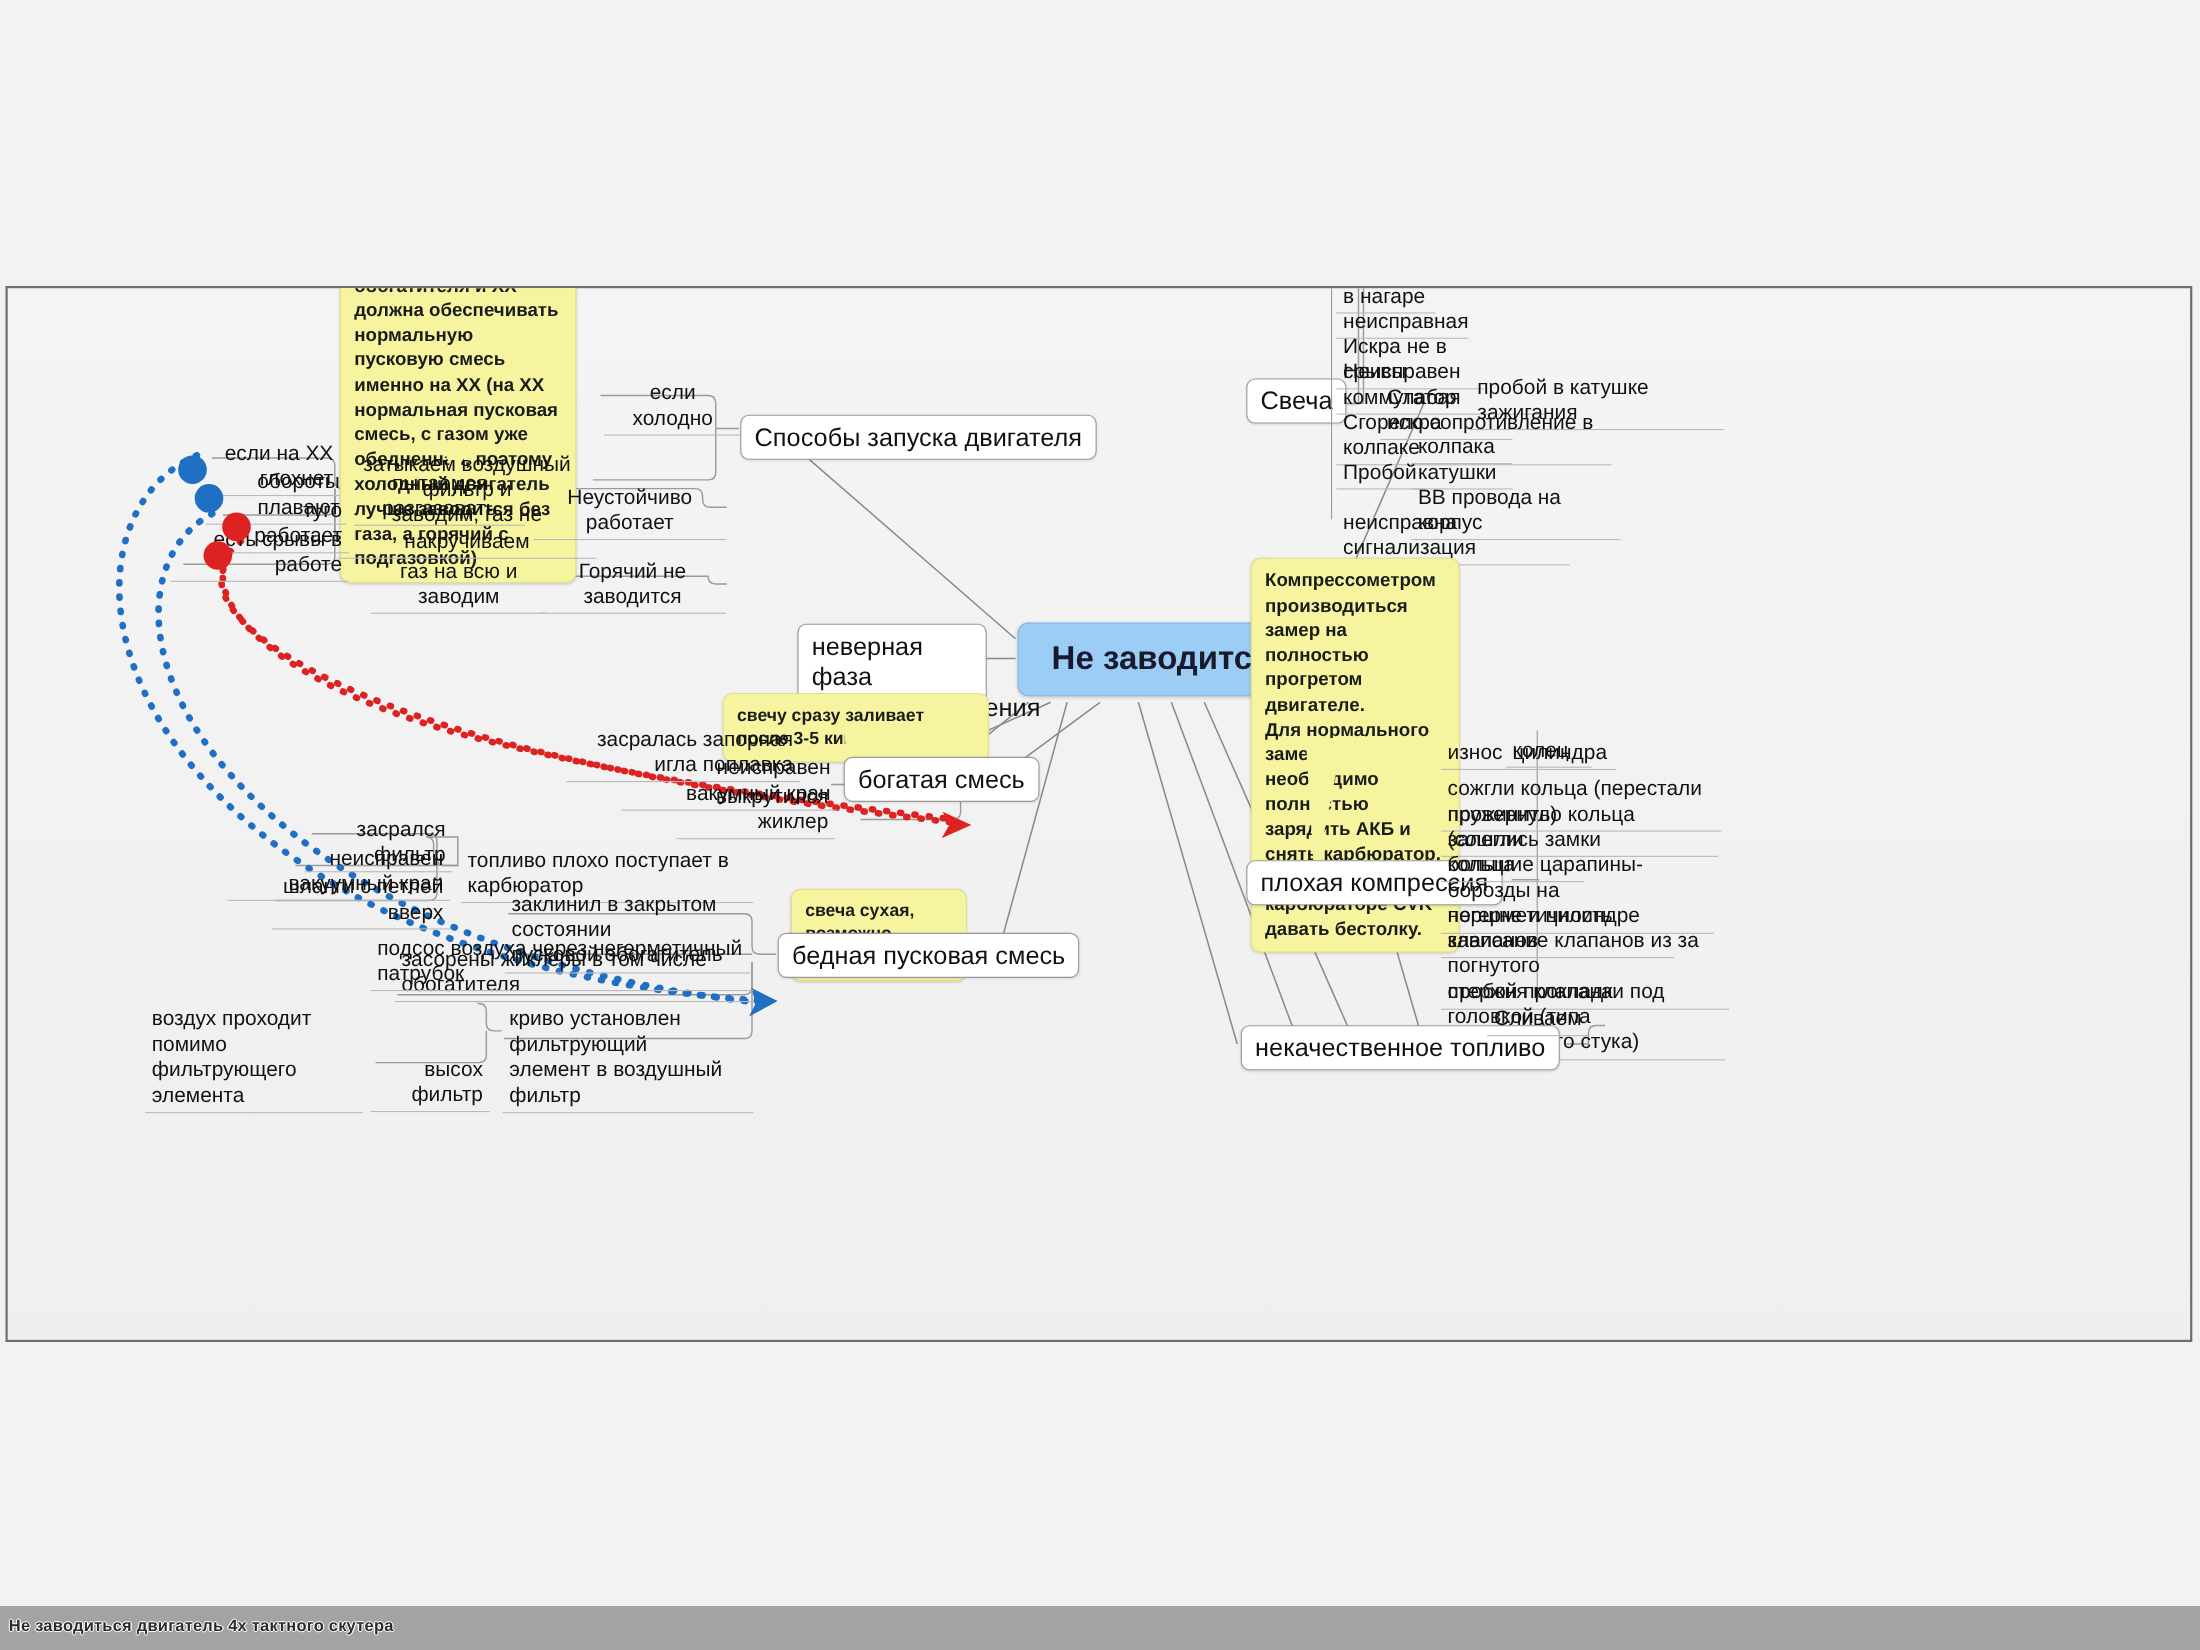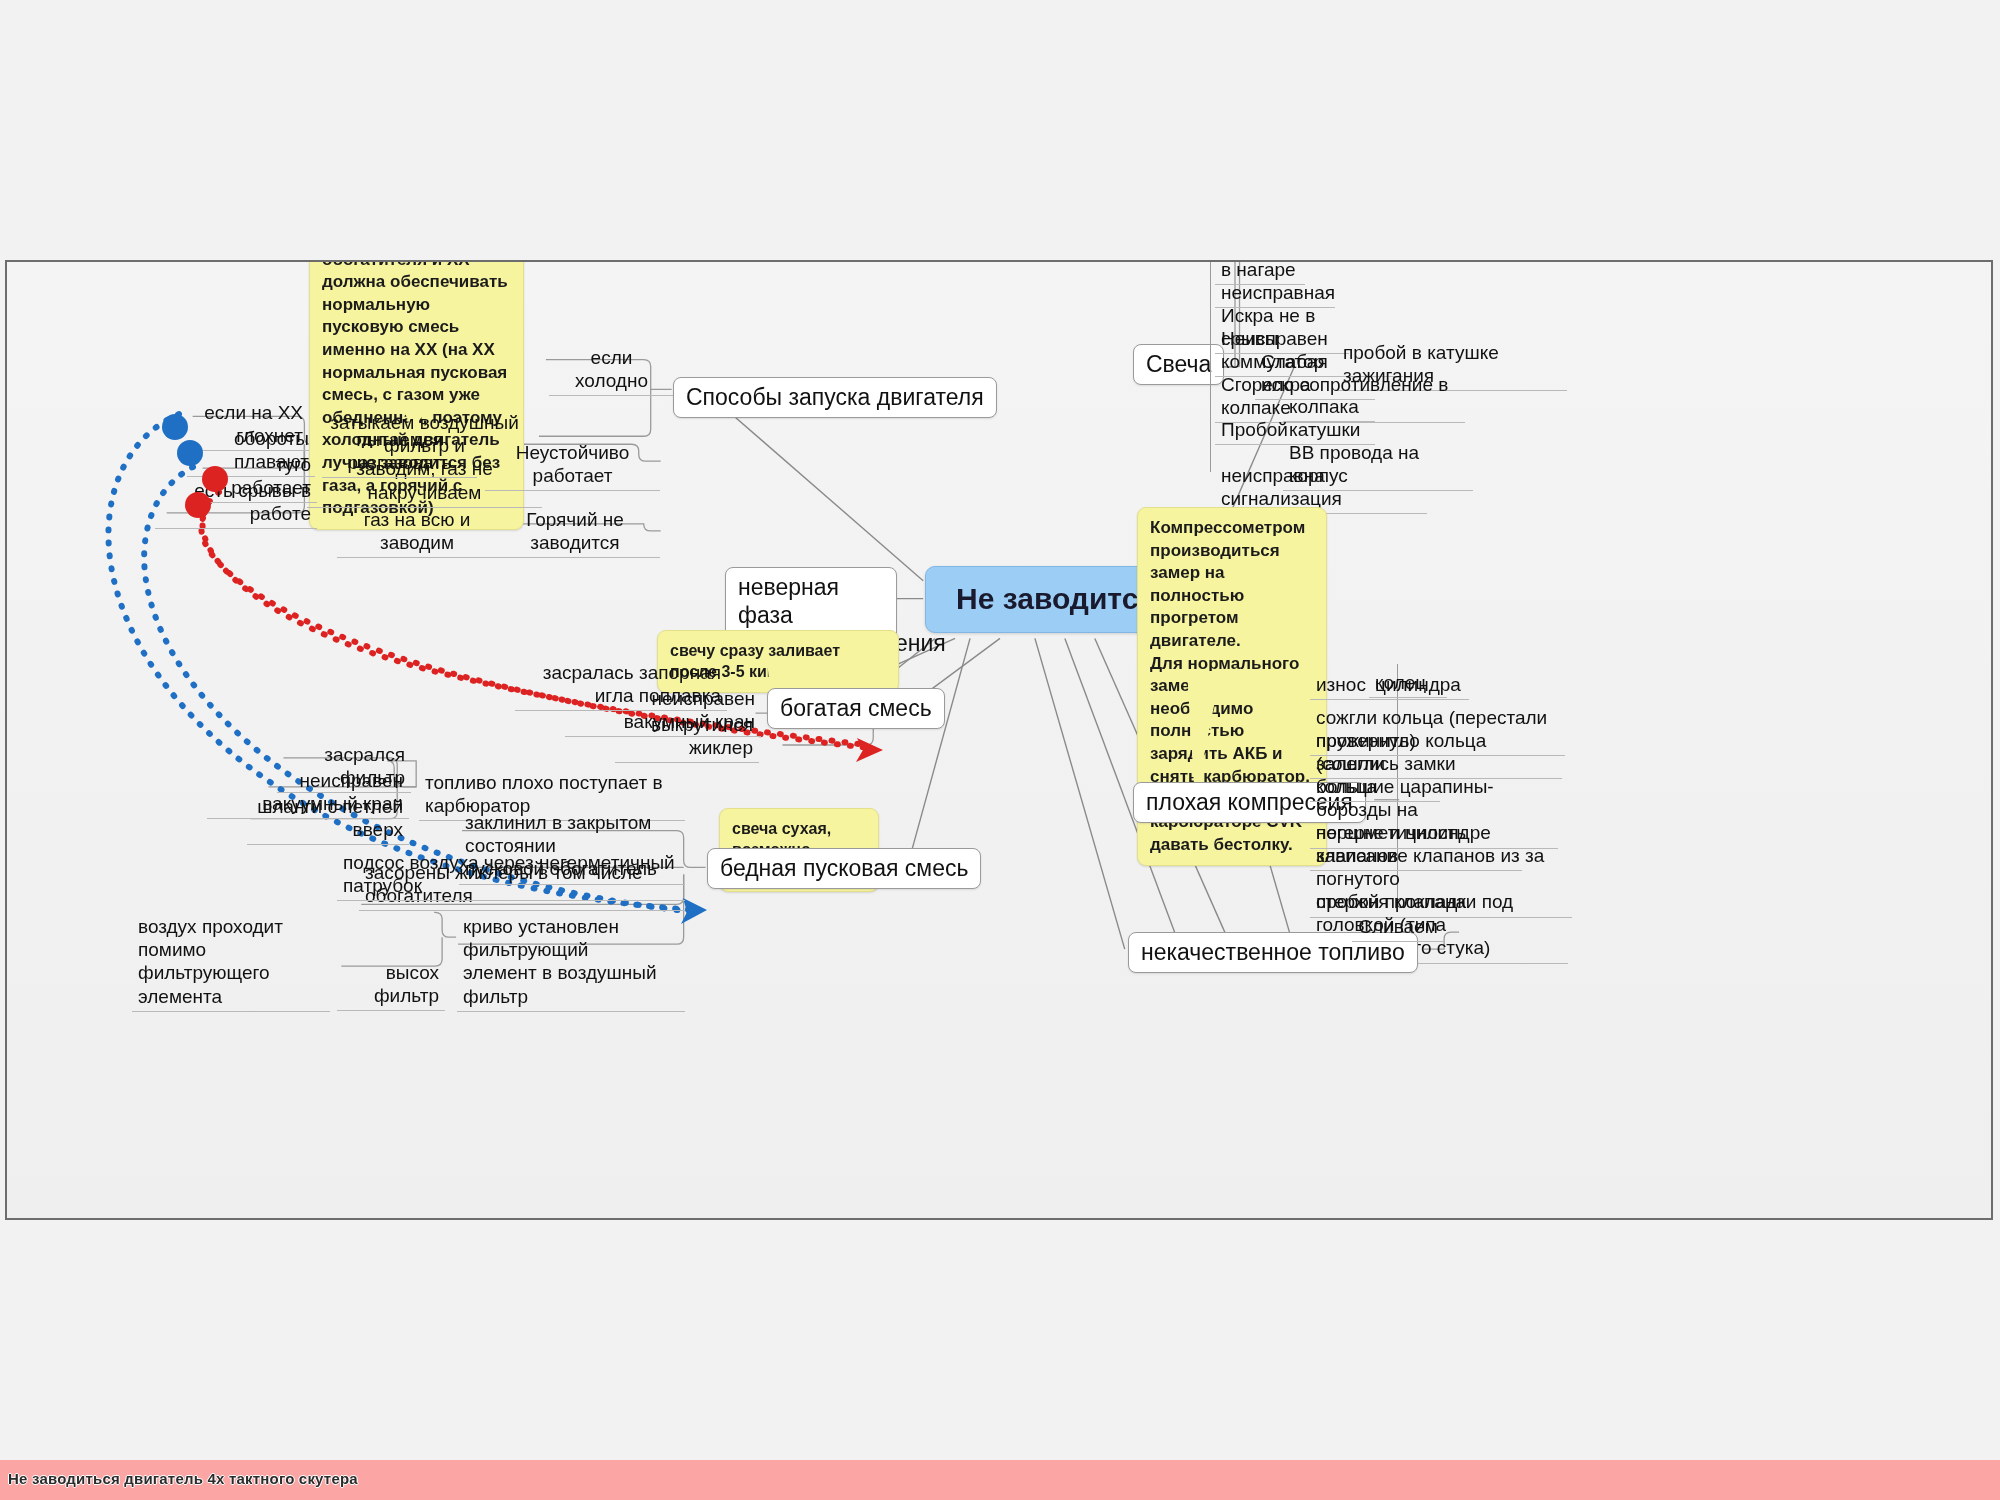--- a/index.html
+++ b/index.html
@@ -40,21 +40,21 @@
 
   
   .tail{position:absolute;width:0;height:0;}
 
   .dot{position:absolute;width:26px;height:26px;border-radius:50%;}
   .dot.blue{background:#1f6fc4;}
   .dot.red{background:#dd2222;}
 
   
   #caption{position:absolute;left:0;bottom:0;width:2000px;height:40px;
-           background:#fca5a5;}
+           background:#a3a3a3;}
   #caption span{position:absolute;left:8px;top:10px;font-size:15px;font-weight:bold;
       color:#2b2b2b;letter-spacing:.2px;
       text-shadow:1px 0 0 #ffffff,-1px 0 0 #ffffff,0 1px 0 #ffffff,0 -1px 0 #ffffff;}
 </style>
 </head>
 <body>
 
 <div id="canvas">
 
   <svg id="svg-layer" viewBox="0 0 1988 960" preserveAspectRatio="none">

